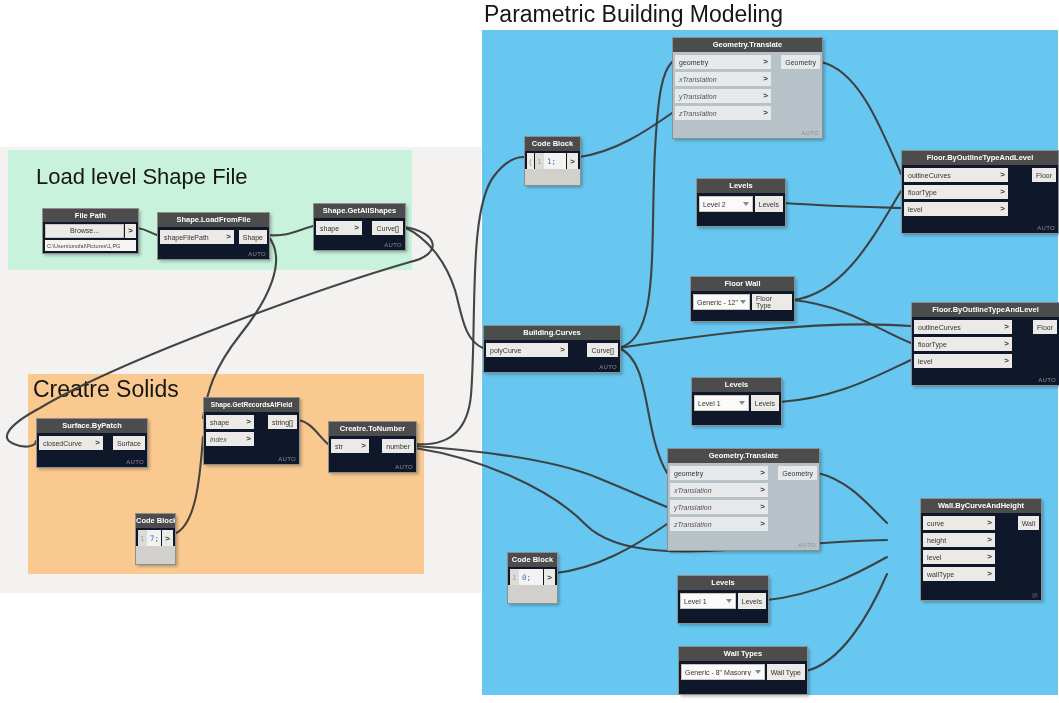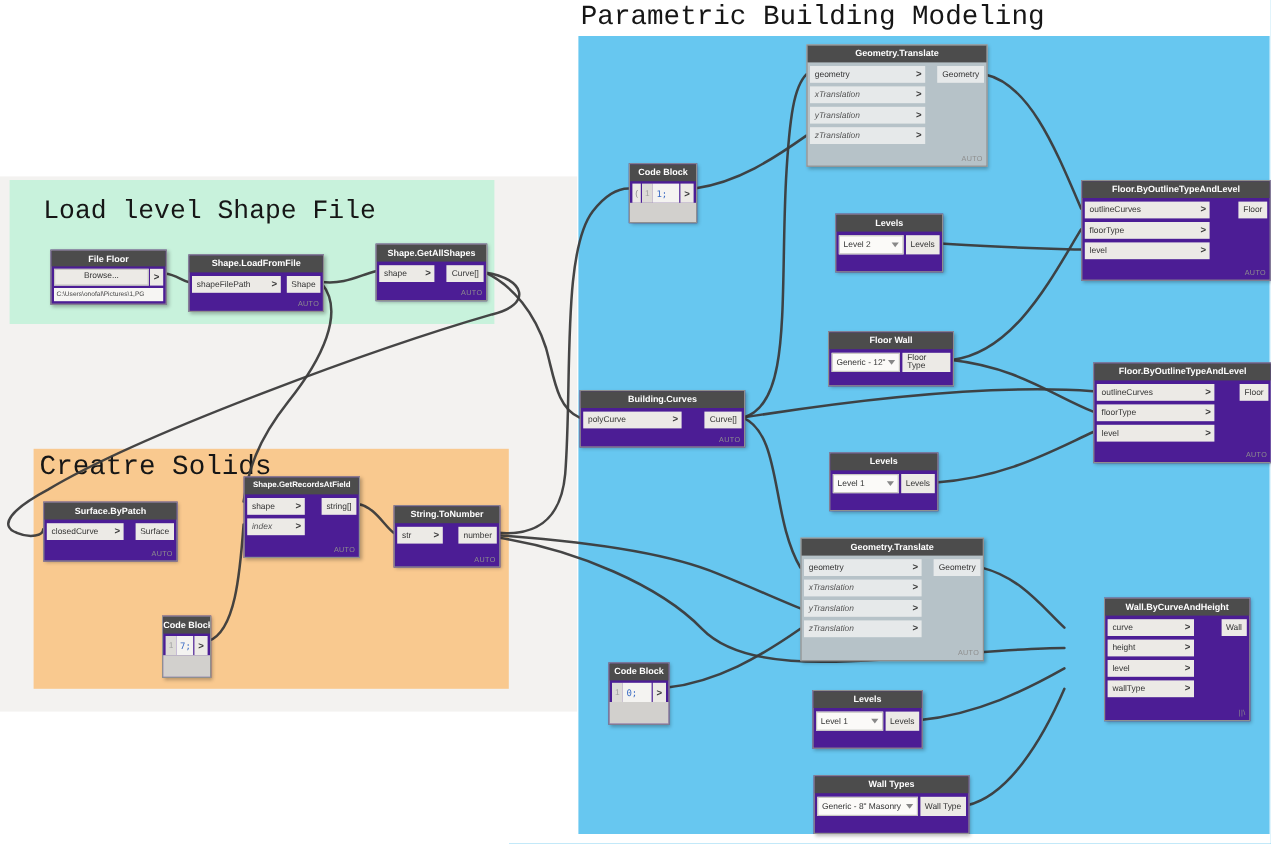--- a/index.html
+++ b/index.html
@@ -5,31 +5,31 @@
   html,body{margin:0;padding:0;}
   body{width:1059px;height:703px;position:relative;background:#ffffff;
        font-family:"Liberation Sans",sans-serif;overflow:hidden;}
 
   
   .region{position:absolute;z-index:1;}
   #gray-panel{left:0;top:147px;width:481px;height:446px;background:#f3f2f0;}
   #green-region{left:8px;top:150px;width:404px;height:120px;background:#c8f2dc;}
   #orange-region{left:28px;top:374px;width:396px;height:200px;background:#f9c98f;}
   #blue-region{left:482px;top:30px;width:576px;height:665px;background:#67c7f0;}
-  .region-title{position:absolute;z-index:2;color:#161616;letter-spacing:0;font-family:Liberation Mono, monospace;}
+  .region-title{position:absolute;z-index:2;color:#161616;letter-spacing:0;}
   #title-shape-file{left:36px;top:164px;font-size:22px;}
   #title-solids{left:33px;top:376px;font-size:23px;}
   #title-parametric{left:484px;top:1px;font-size:23px;}
 
   
   #wires{position:absolute;left:0;top:0;z-index:3;pointer-events:none;}
   .wire{fill:none;stroke:#3b3b3b;stroke-width:2.1;stroke-linecap:round;opacity:.95;}
 
   
-  .node{position:absolute;z-index:4;background:#4c1d95;border:1px solid #8f8f8f;
+  .node{position:absolute;z-index:4;background:#0f172a;border:1px solid #8f8f8f;
         box-shadow:1.5px 1.5px 3px rgba(0,0,0,.28);display:flex;flex-direction:column;
         font-size:7px;color:#333;}
   .nh{background:#4c4c4c;color:#fff;font-weight:700;font-size:7.5px;line-height:14px;
       height:14px;text-align:center;white-space:nowrap;overflow:hidden;}
   .nh-sm{font-size:6.6px;}
   .nb{position:relative;flex:1;}
   .in-col{position:absolute;left:2px;top:3px;}
   .in-row{height:14px;margin-bottom:3px;background:#eceae6;display:flex;
           justify-content:space-between;align-items:center;padding:0 3px 0 4px;
           white-space:nowrap;}
@@ -105,21 +105,21 @@
   <path class="wire" d="M619,348 C652,362 642,430 667,473"></path>
   <path class="wire" d="M415,446 C500,452 560,462 598,478 C630,491 645,498 667,507"></path>
   <path class="wire" d="M556,573 C598,568 634,547 667,524"></path>
   <path class="wire" d="M818,473 C850,481 868,505 887,523"></path>
   <path class="wire" d="M415,448 C480,458 550,488 585,524 C620,560 700,552 770,547 C820,543 858,540 887,540"></path>
   <path class="wire" d="M767,600 C815,595 855,575 887,557"></path>
   <path class="wire" d="M806,671 C840,663 868,618 887,574"></path>
 </svg>
 
 <div class="node" style="left:42px;top:208px;width:95px;height:44px">
-  <div class="nh">File Floor</div>
+  <div class="nh">File Path</div>
   <div class="fp-row">
     <span class="fp-browse">Browse...</span>
     <span class="fp-port">&gt;</span>
   </div>
   <div class="fp-path">C:\Users\onofal\Pictures\1,PG</div>
 </div>
 
 <div class="node" style="left:157px;top:212px;width:111px;height:46px">
   <div class="nh">Shape.LoadFromFile</div>
   <div class="nb">
@@ -318,21 +318,21 @@
         </div>
     </div>
     <div class="out-box">
         <span>string[]</span>
       </div>
     <div class="nfooter">AUTO</div>
   </div>
 </div>
 
 <div class="node" style="left:328px;top:421px;width:87px;height:50px">
-  <div class="nh">String.ToNumber</div>
+  <div class="nh">Creatre.ToNumber</div>
   <div class="nb">
     <div class="in-col" style="width:38px">
       <div class="in-row">
           <span class="plabel">str</span>
           <span class="parrow">&gt;</span>
         </div>
     </div>
     <div class="out-box">
         <span>number</span>
       </div>

